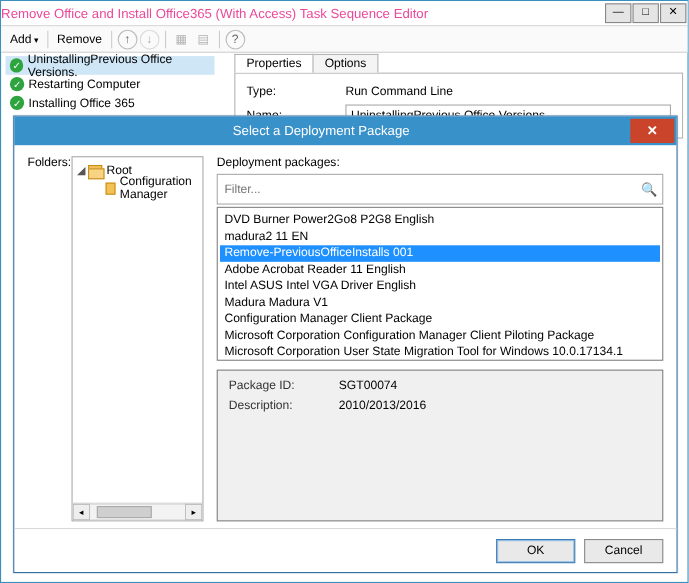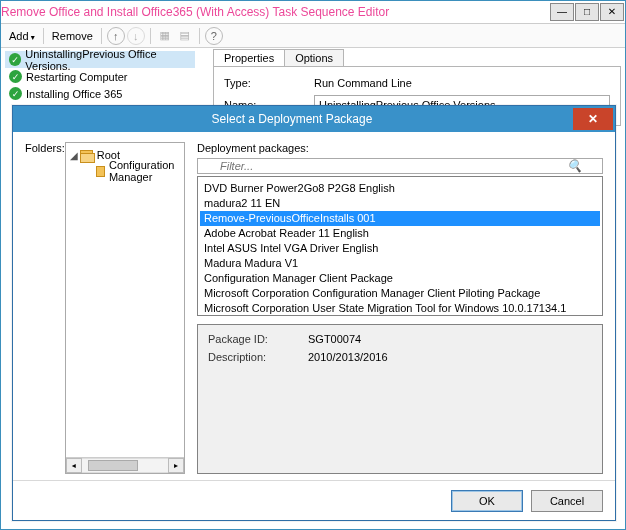--- a/index.html
+++ b/index.html
@@ -109,22 +109,22 @@
     background:#f7d383; border:1px solid #c98f1c;
   }
   .tree-hscroll {
     position:absolute; left:0; right:0; bottom:0; height:16px;
     display:flex; align-items:stretch; border-top:1px solid #ccc;
   }
   .sb-btn { width:16px; background:#eee; border:1px solid #bbb; display:flex; align-items:center; justify-content:center; font-size:8px;}
   .sb-track { flex:1; background:#f3f3f3; border-top:1px solid #ddd; border-bottom:1px solid #ddd; position:relative;}
   .sb-thumb { position:absolute; left:6px; top:1px; width:50px; bottom:1px; background:#cfcfcf; border:1px solid #aaa;}
   .filter-row {
-    height:16px; border:1px solid #aaa; display:flex; align-items:center;
-    padding:0 20px; margin-bottom:2px; color:#888;font-style:italic;
+    height:28px; border:1px solid #aaa; display:flex; align-items:center;
+    padding:0 4px; margin-bottom:2px; color:#888;
   }
   .filter-input { flex:1; border:none; outline:none; font:inherit; color:#888; background:transparent;}
   .filter-icon { color:#999; font-size:12px; padding-left:6px;}
   .pkg-list {
     border:1px solid #828282; background:#fff; height:140px;
     padding:4px 2px; overflow:hidden;
   }
   .pkg-item { height:15px; line-height:15px; padding:0 4px; white-space:nowrap; overflow:hidden; text-overflow:ellipsis;}
   .pkg-item.sel { background:#1e90ff; color:#fff;}
   .pkg-details {

